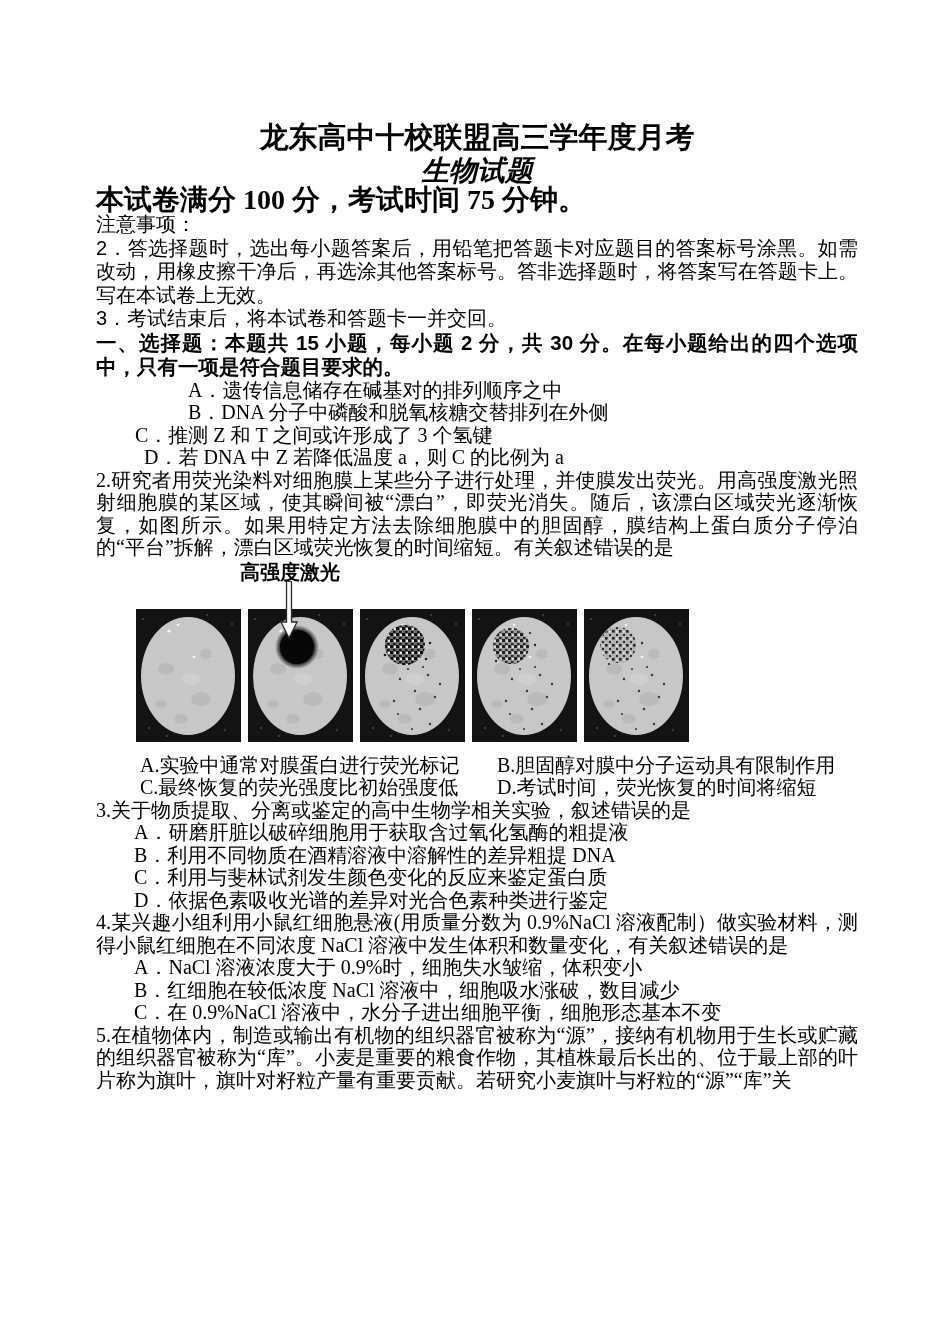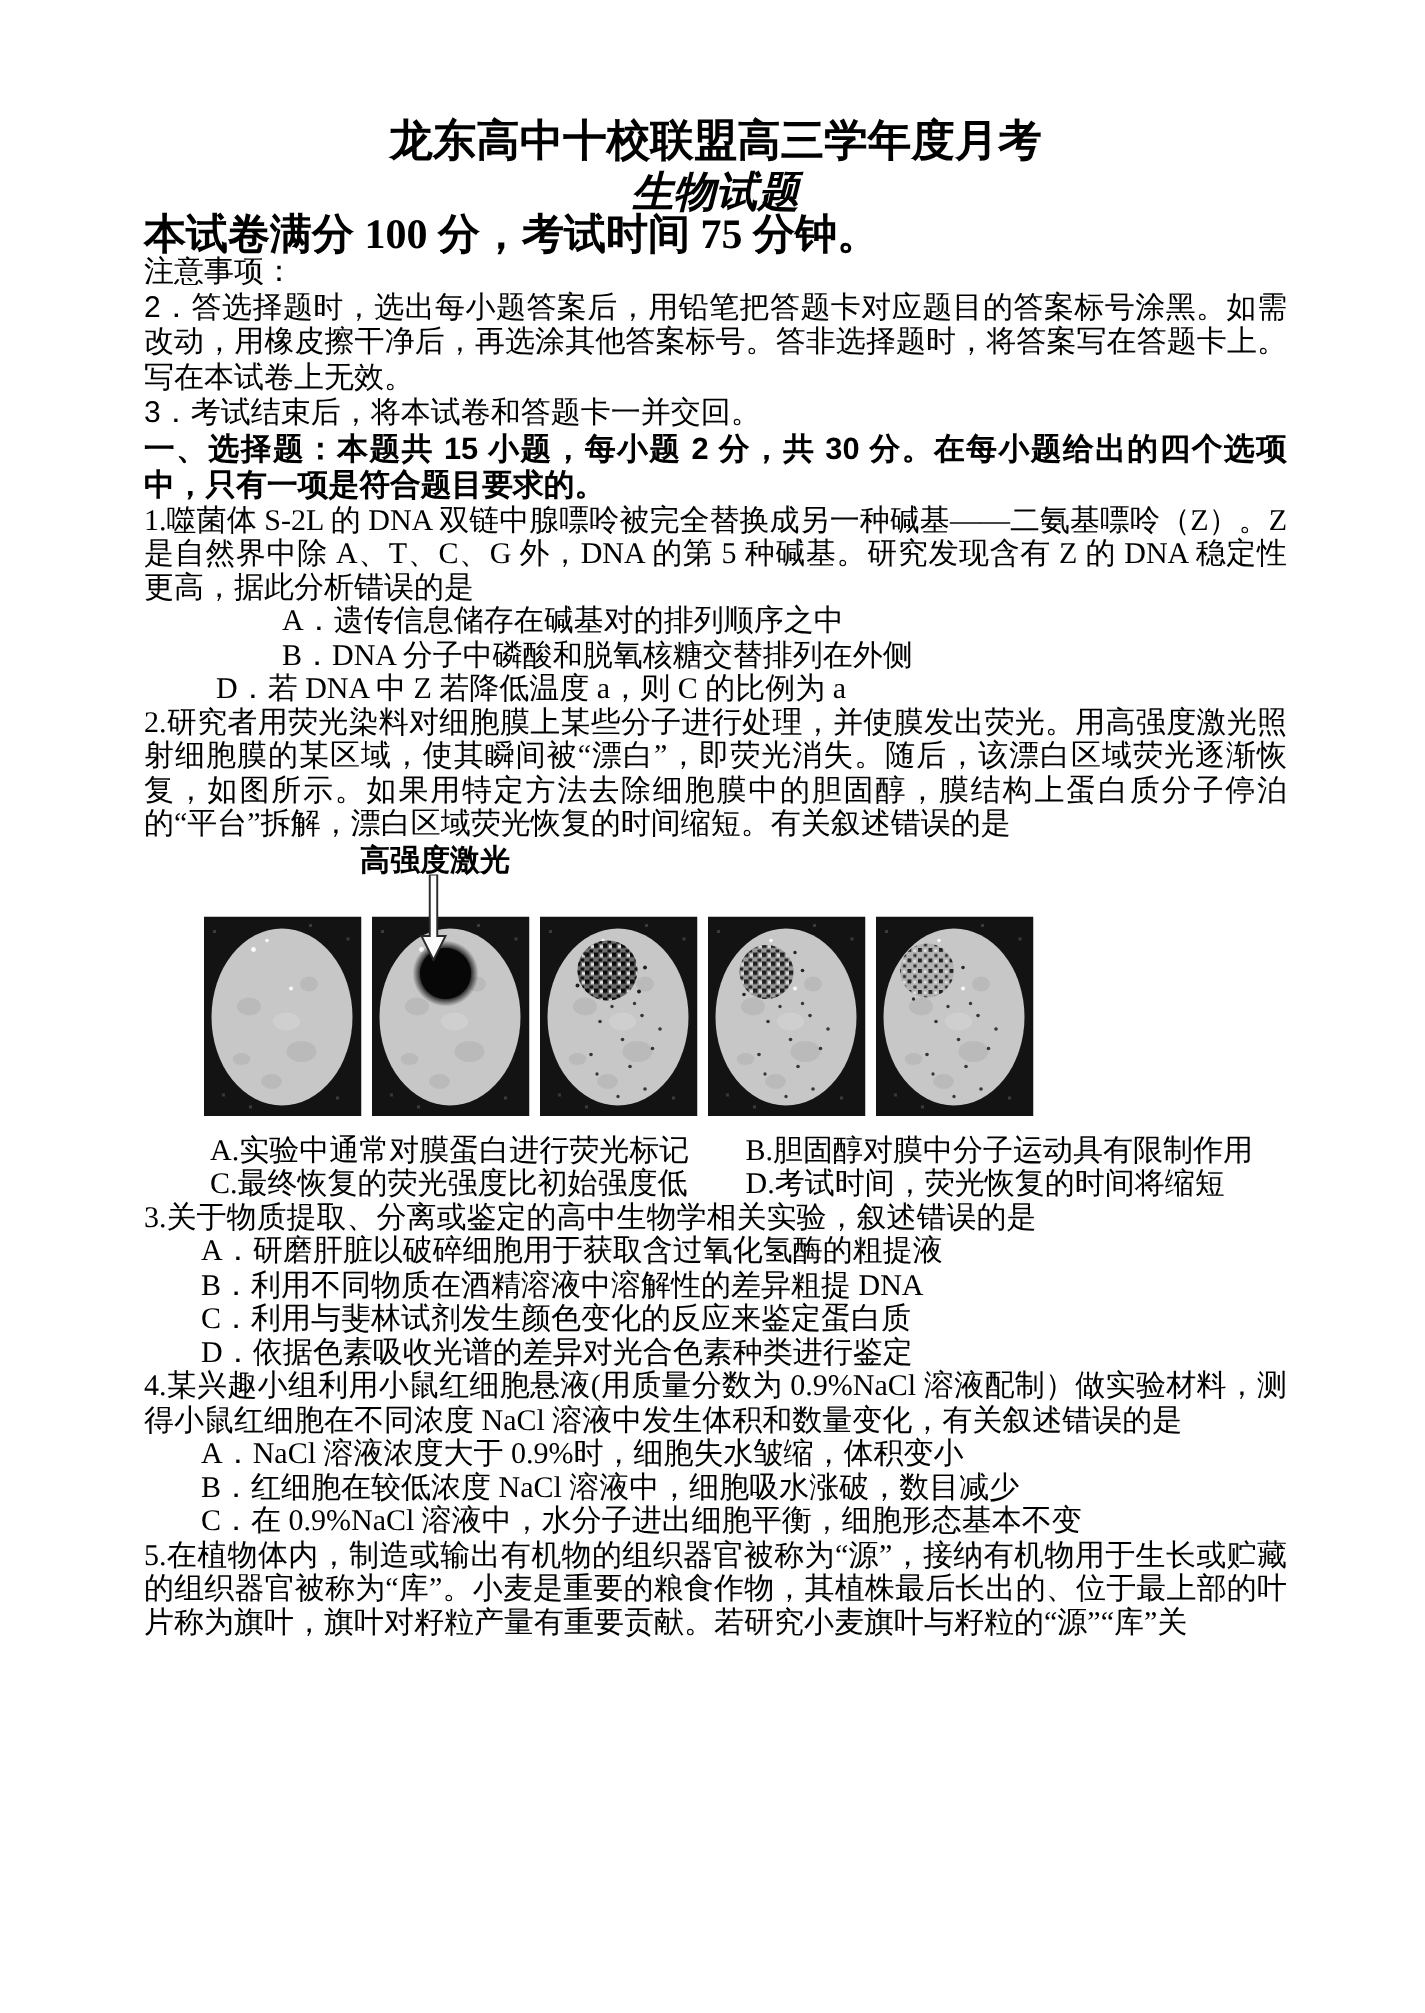--- a/index.html
+++ b/index.html
@@ -1,17 +1,17 @@
 <!DOCTYPE html>
 <html><head>
 <meta charset="utf-8">
 <style>
   html,body{margin:0;padding:0;background:#ffffff;}
   body{width:950px;height:1342px;overflow:hidden;color:#000;}
-  .doc{box-sizing:border-box;width:950px;height:1202px;padding:77px 92px 0 96px;}
+  .doc{box-sizing:border-box;width:950px;height:1202px;padding:120px 92px 0 96px;}
   .sans{font-family:"Liberation Sans","DejaVu Sans",sans-serif;}
   .serif{font-family:"Liberation Serif","DejaVu Serif",serif;}
   .title{margin:0;font-size:29px;line-height:34px;text-align:center;font-weight:bold;}
   .subtitle{margin:0;font-size:28px;line-height:33px;text-align:center;font-weight:bold;font-style:italic;}
   .exam-info{margin:0;font-size:28px;line-height:26px;font-weight:bold;}
   .notice{margin:0;font-size:20px;line-height:23.5px;text-align:justify;}
   .section-head{margin:0;font-size:20.5px;line-height:24px;font-weight:bold;text-align:justify;}
   .stem{margin:0;font-size:20px;line-height:22.5px;text-align:justify;}
   .opt{margin:0;font-size:20px;line-height:22.5px;white-space:nowrap;}
   .ind-ab{padding-left:92px;}
@@ -36,23 +36,23 @@
   <h1 class="title sans">龙东高中十校联盟高三学年度月考</h1>
   <h2 class="subtitle sans">生物试题</h2>
   <p class="exam-info serif">本试卷满分 100 分，考试时间 75 分钟。</p>
 
   <p class="notice sans">注意事项：</p>
   <p class="notice sans">2．答选择题时，选出每小题答案后，用铅笔把答题卡对应题目的答案标号涂黑。如需改动，用橡皮擦干净后，再选涂其他答案标号。答非选择题时，将答案写在答题卡上。写在本试卷上无效。</p>
   <p class="notice sans">3．考试结束后，将本试卷和答题卡一并交回。</p>
 
   <p class="section-head sans">一、选择题：本题共 15 小题，每小题 2 分，共 30 分。在每小题给出的四个选项中，只有一项是符合题目要求的。</p>
 
-  <p class="stem serif">1.噬菌体 S-2L 的 DNA 双链中腺嘌呤被完全替换成另一种碱基——二氨基嘌呤（Z）。Z 是自然界中除 A、T、C、G 外，DNA 的第 5 种碱基。研究发现含有 Z 的 DNA 稳定性更高，据此分析错误的是</p>
   <p class="opt serif ind-ab">A．遗传信息储存在碱基对的排列顺序之中</p>
   <p class="opt serif ind-ab">B．DNA 分子中磷酸和脱氧核糖交替排列在外侧</p>
+  <p class="opt serif ind-c">C．推测 Z 和 T 之间或许形成了 3 个氢键</p>
   <p class="opt serif ind-d">D．若 DNA 中 Z 若降低温度 a，则 C 的比例为 a</p>
 
   <p class="stem serif">2.研究者用荧光染料对细胞膜上某些分子进行处理，并使膜发出荧光。用高强度激光照射细胞膜的某区域，使其瞬间被“漂白”，即荧光消失。随后，该漂白区域荧光逐渐恢复，如图所示。如果用特定方法去除细胞膜中的胆固醇，膜结构上蛋白质分子停泊的“平台”拆解，漂白区域荧光恢复的时间缩短。有关叙述错误的是</p>
 
   <div class="figure">
     <svg class="defs-svg" aria-hidden="true">
       <defs>
         <radialGradient id="spotGrad">
           <stop offset="0%" stop-color="#070707"></stop>
           <stop offset="72%" stop-color="#090909"></stop>

